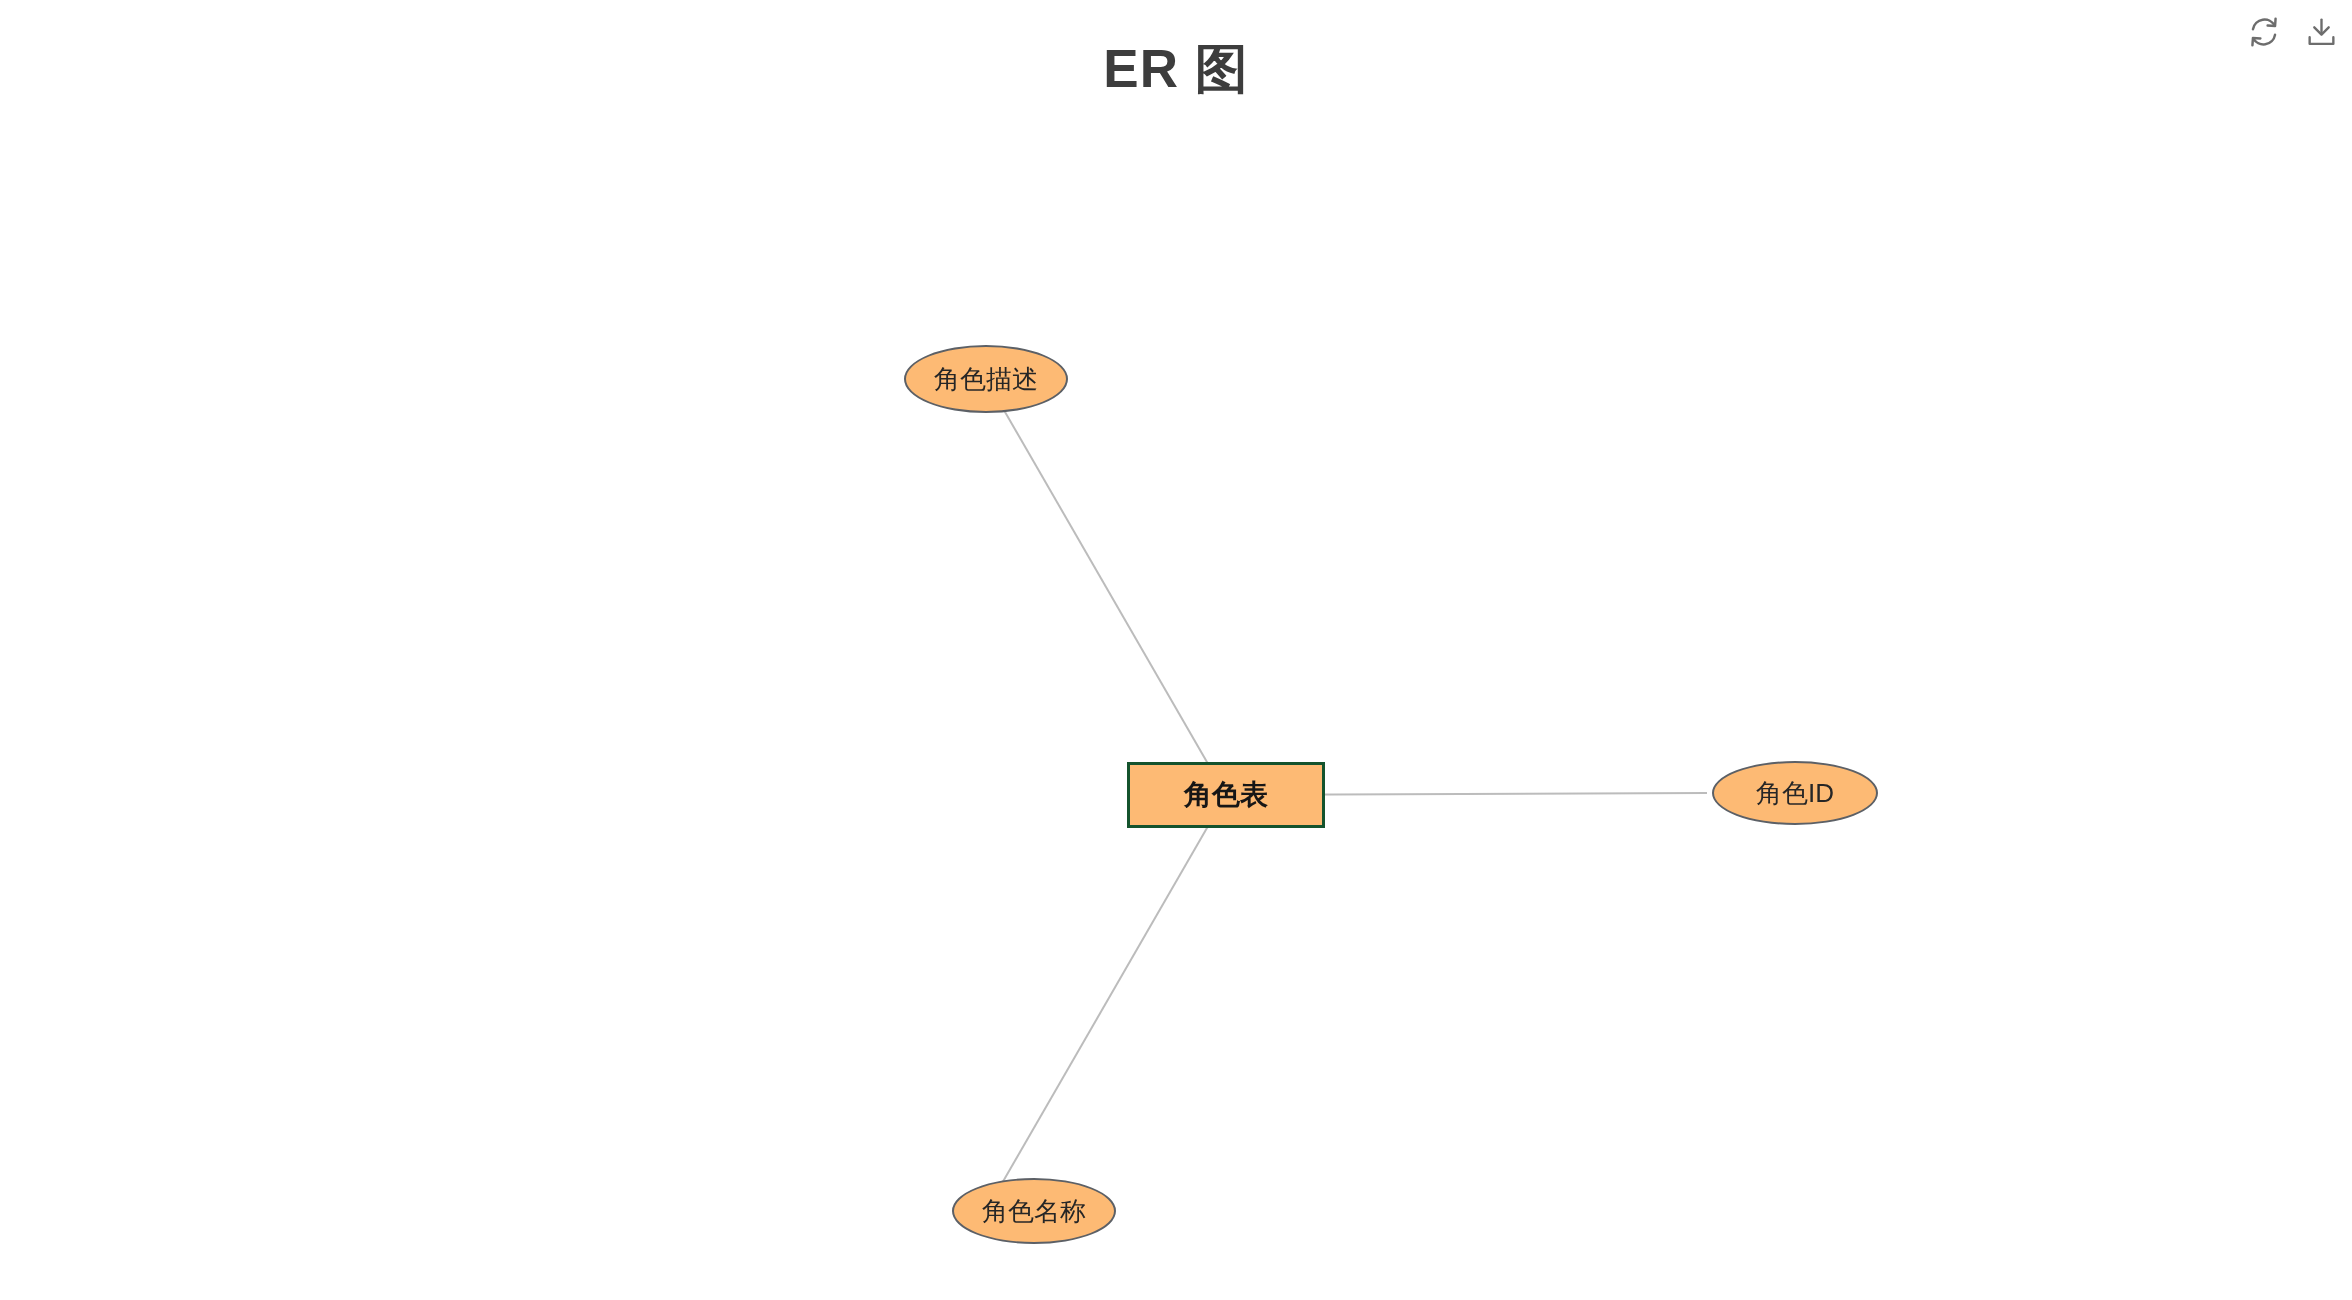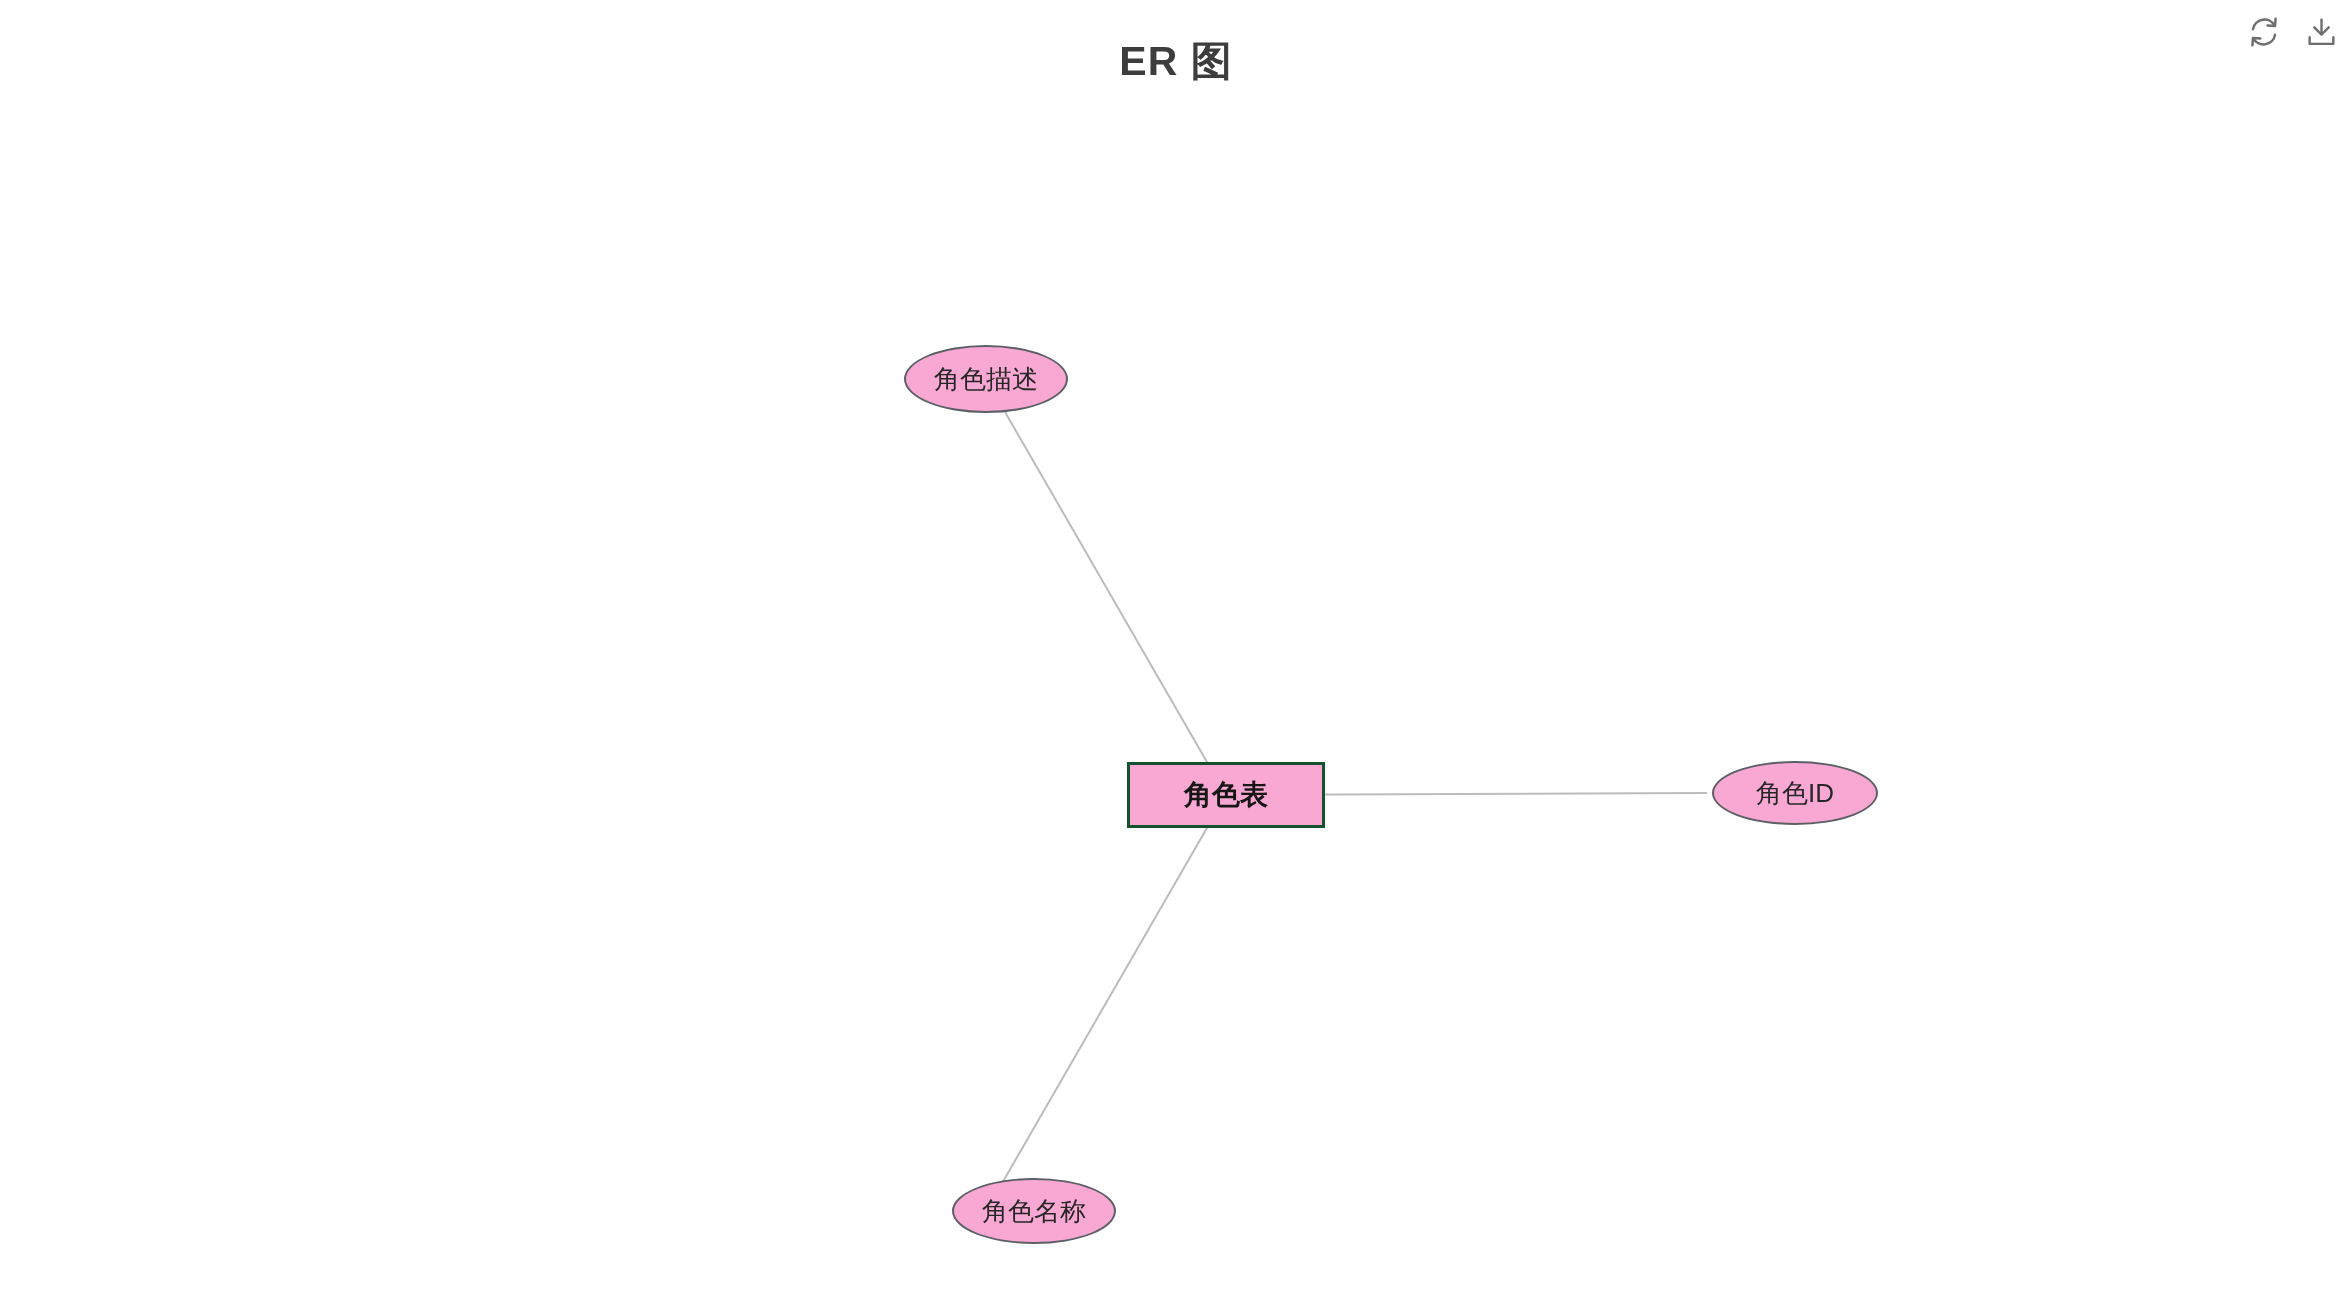--- a/index.html
+++ b/index.html
@@ -2,33 +2,33 @@
 <html><head>
 <meta charset="utf-8">
 <style>
   html,body{margin:0;padding:0;background:#ffffff;}
   body{
     width:2352px;height:1300px;overflow:hidden;position:relative;
     font-family:"Liberation Sans","DejaVu Sans",sans-serif;
   }
   .stage{position:absolute;inset:0;cursor:grab;}
   .header{position:absolute;top:34px;left:0;width:100%;text-align:center;pointer-events:none;}
-  .title{margin:0;font-size:41px;font-weight:700;color:#3d3d3d;letter-spacing:1px;}
+  .title{margin:0;font-size:53px;font-weight:700;color:#3d3d3d;letter-spacing:1px;}
   .subtitle{margin:15px 0 0 0;font-size:25px;color:#8a8a8a;}
   .toolbar{position:absolute;top:14px;right:13px;display:flex;gap:21px;align-items:center;}
   .icon-btn{
     width:36px;height:36px;padding:0;border:none;background:transparent;
     cursor:pointer;color:#6d6d6d;display:flex;align-items:center;justify-content:center;
   }
   .icon-btn svg{display:block;}
   .edge-layer{position:absolute;left:0;top:0;}
   .node-layer{position:absolute;left:0;top:0;width:100%;height:100%;}
   .node{
     position:absolute;box-sizing:border-box;display:flex;align-items:center;justify-content:center;
-    background:#f9a8d4;color:#262626;cursor:move;white-space:nowrap;
+    background:#fdba74;color:#262626;cursor:move;white-space:nowrap;
   }
   .node.ellipse{border:2px solid #5c6066;border-radius:50%;font-size:26px;}
   .node.rect{border:3px solid #14532d;font-size:28px;font-weight:700;color:#161616;}
 </style>
 </head>
 <body>
 
 <div class="stage">
 
   <svg class="edge-layer" width="2352" height="1300" viewBox="0 0 2352 1300">

